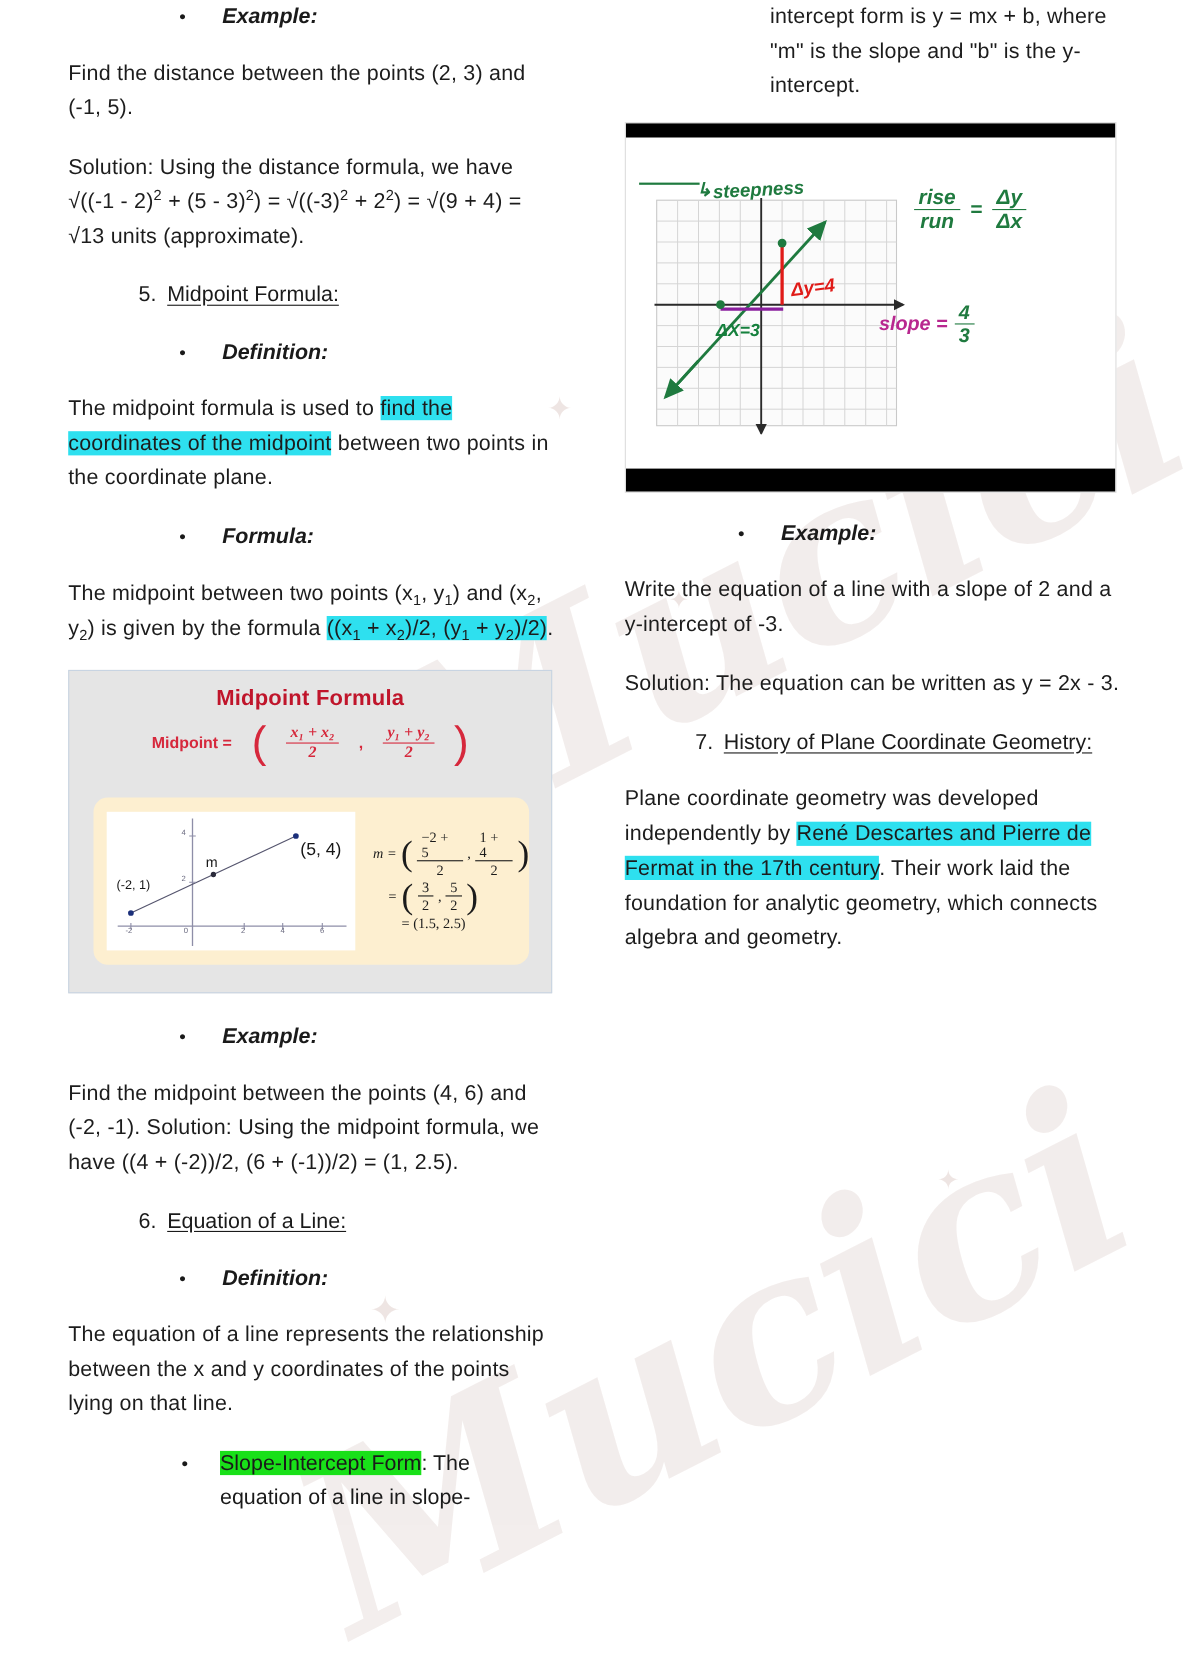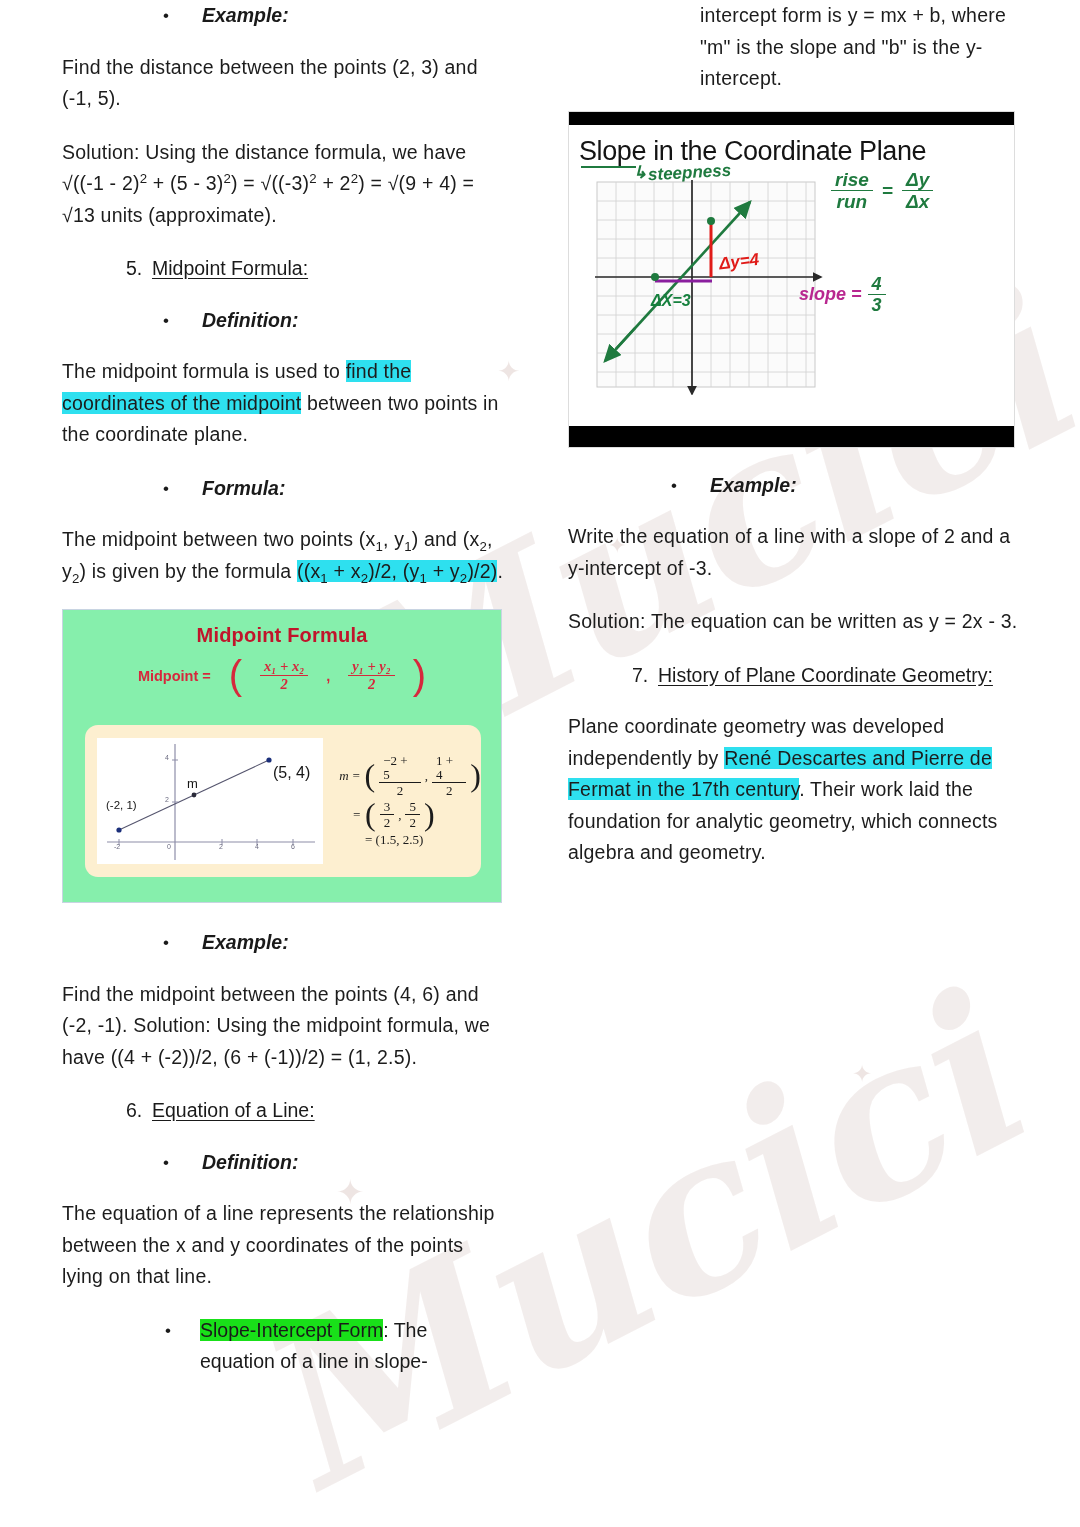--- a/index.html
+++ b/index.html
@@ -96,21 +96,21 @@
 
   sup, .sup { font-size:.68em; vertical-align:super; line-height:0; }
   sub, .sub { font-size:.68em; vertical-align:sub; line-height:0; }
 
   .hl-cyan  { background:#2ee0ef; }
   .hl-green { background:#19e019; }
 
   
   #midpoint-figure {
     border:1px solid #c8d4e2;
-    background:#86efac;
+    background:#e5e5e5;
     width:440px;
     height:294px;
     margin:0 0 10px 0;
     position:relative;
     padding:14px 0 0 0;
   }
   #mp-title {
     text-align:center;
     color:#c0152b;
     font-weight:bold;
@@ -338,21 +338,20 @@
   </div>
 
   <div class="col" id="col-right">
 
     <p class="para" style="padding-left:132px; margin-bottom:16px;">intercept form is y = mx + b, where "m" is the slope and "b" is the y-intercept.</p>
 
     <div id="slope-image">
       <div class="blackbar" style="top:0; height:13px;"></div>
       <div class="blackbar" style="bottom:0; height:21px;"></div>
 
-      <div id="slope-title">Slope in the Coordinate Plane</div>
       <div style="position:absolute;left:12px;top:54px;width:55px;height:2px;background:#1f7a3f;"></div>
 
       <div class="hand" style="left:64px; top:50px; font-size:17px; color:#1f7a3f;">↳</div>
       <div class="hand" style="left:79px; top:51px; font-size:17px; color:#1f7a3f; transform:rotate(-3deg);">steepness</div>
 
       <svg width="230" height="215" viewBox="0 0 230 215" style="position:absolute;left:26px;top:68px;">
         <rect x="2" y="2" width="218" height="205" fill="#fbfbfb" stroke="#c9c9c9" stroke-width="1"></rect>
         <g stroke="#d4d4d4" stroke-width="0.9">
           <line x1="21" y1="2" x2="21" y2="207"></line>
             <line x1="40" y1="2" x2="40" y2="207"></line>

